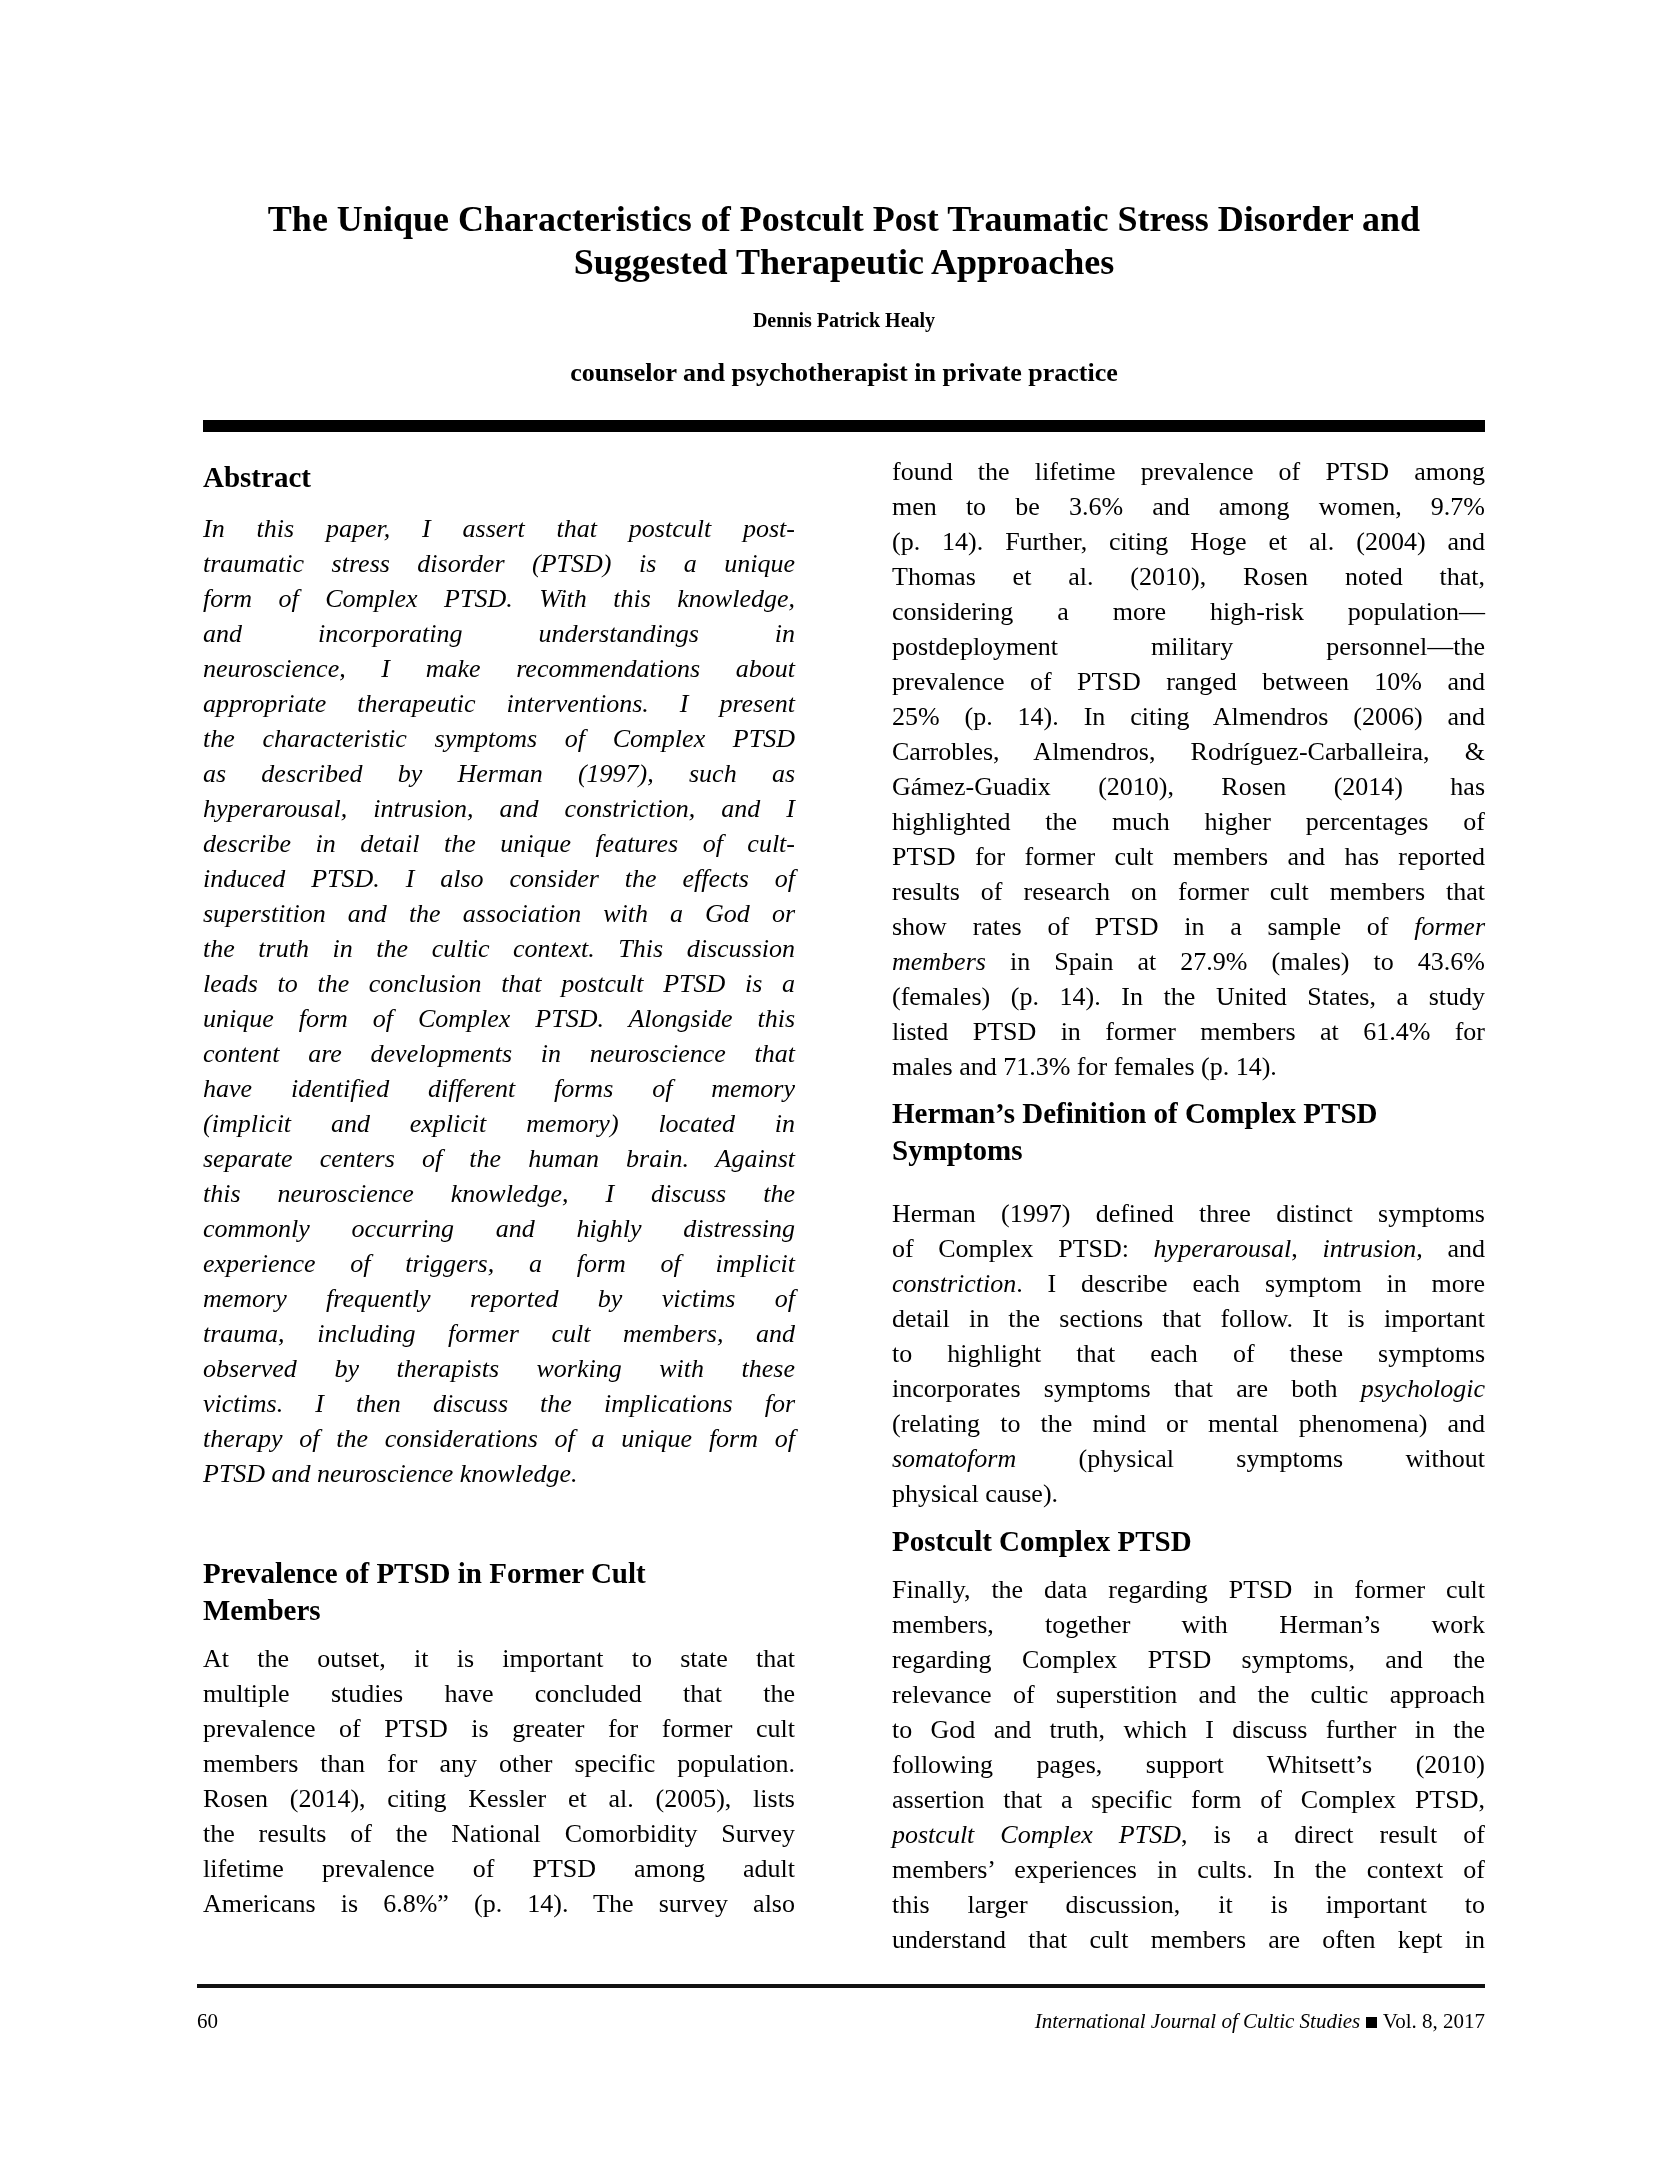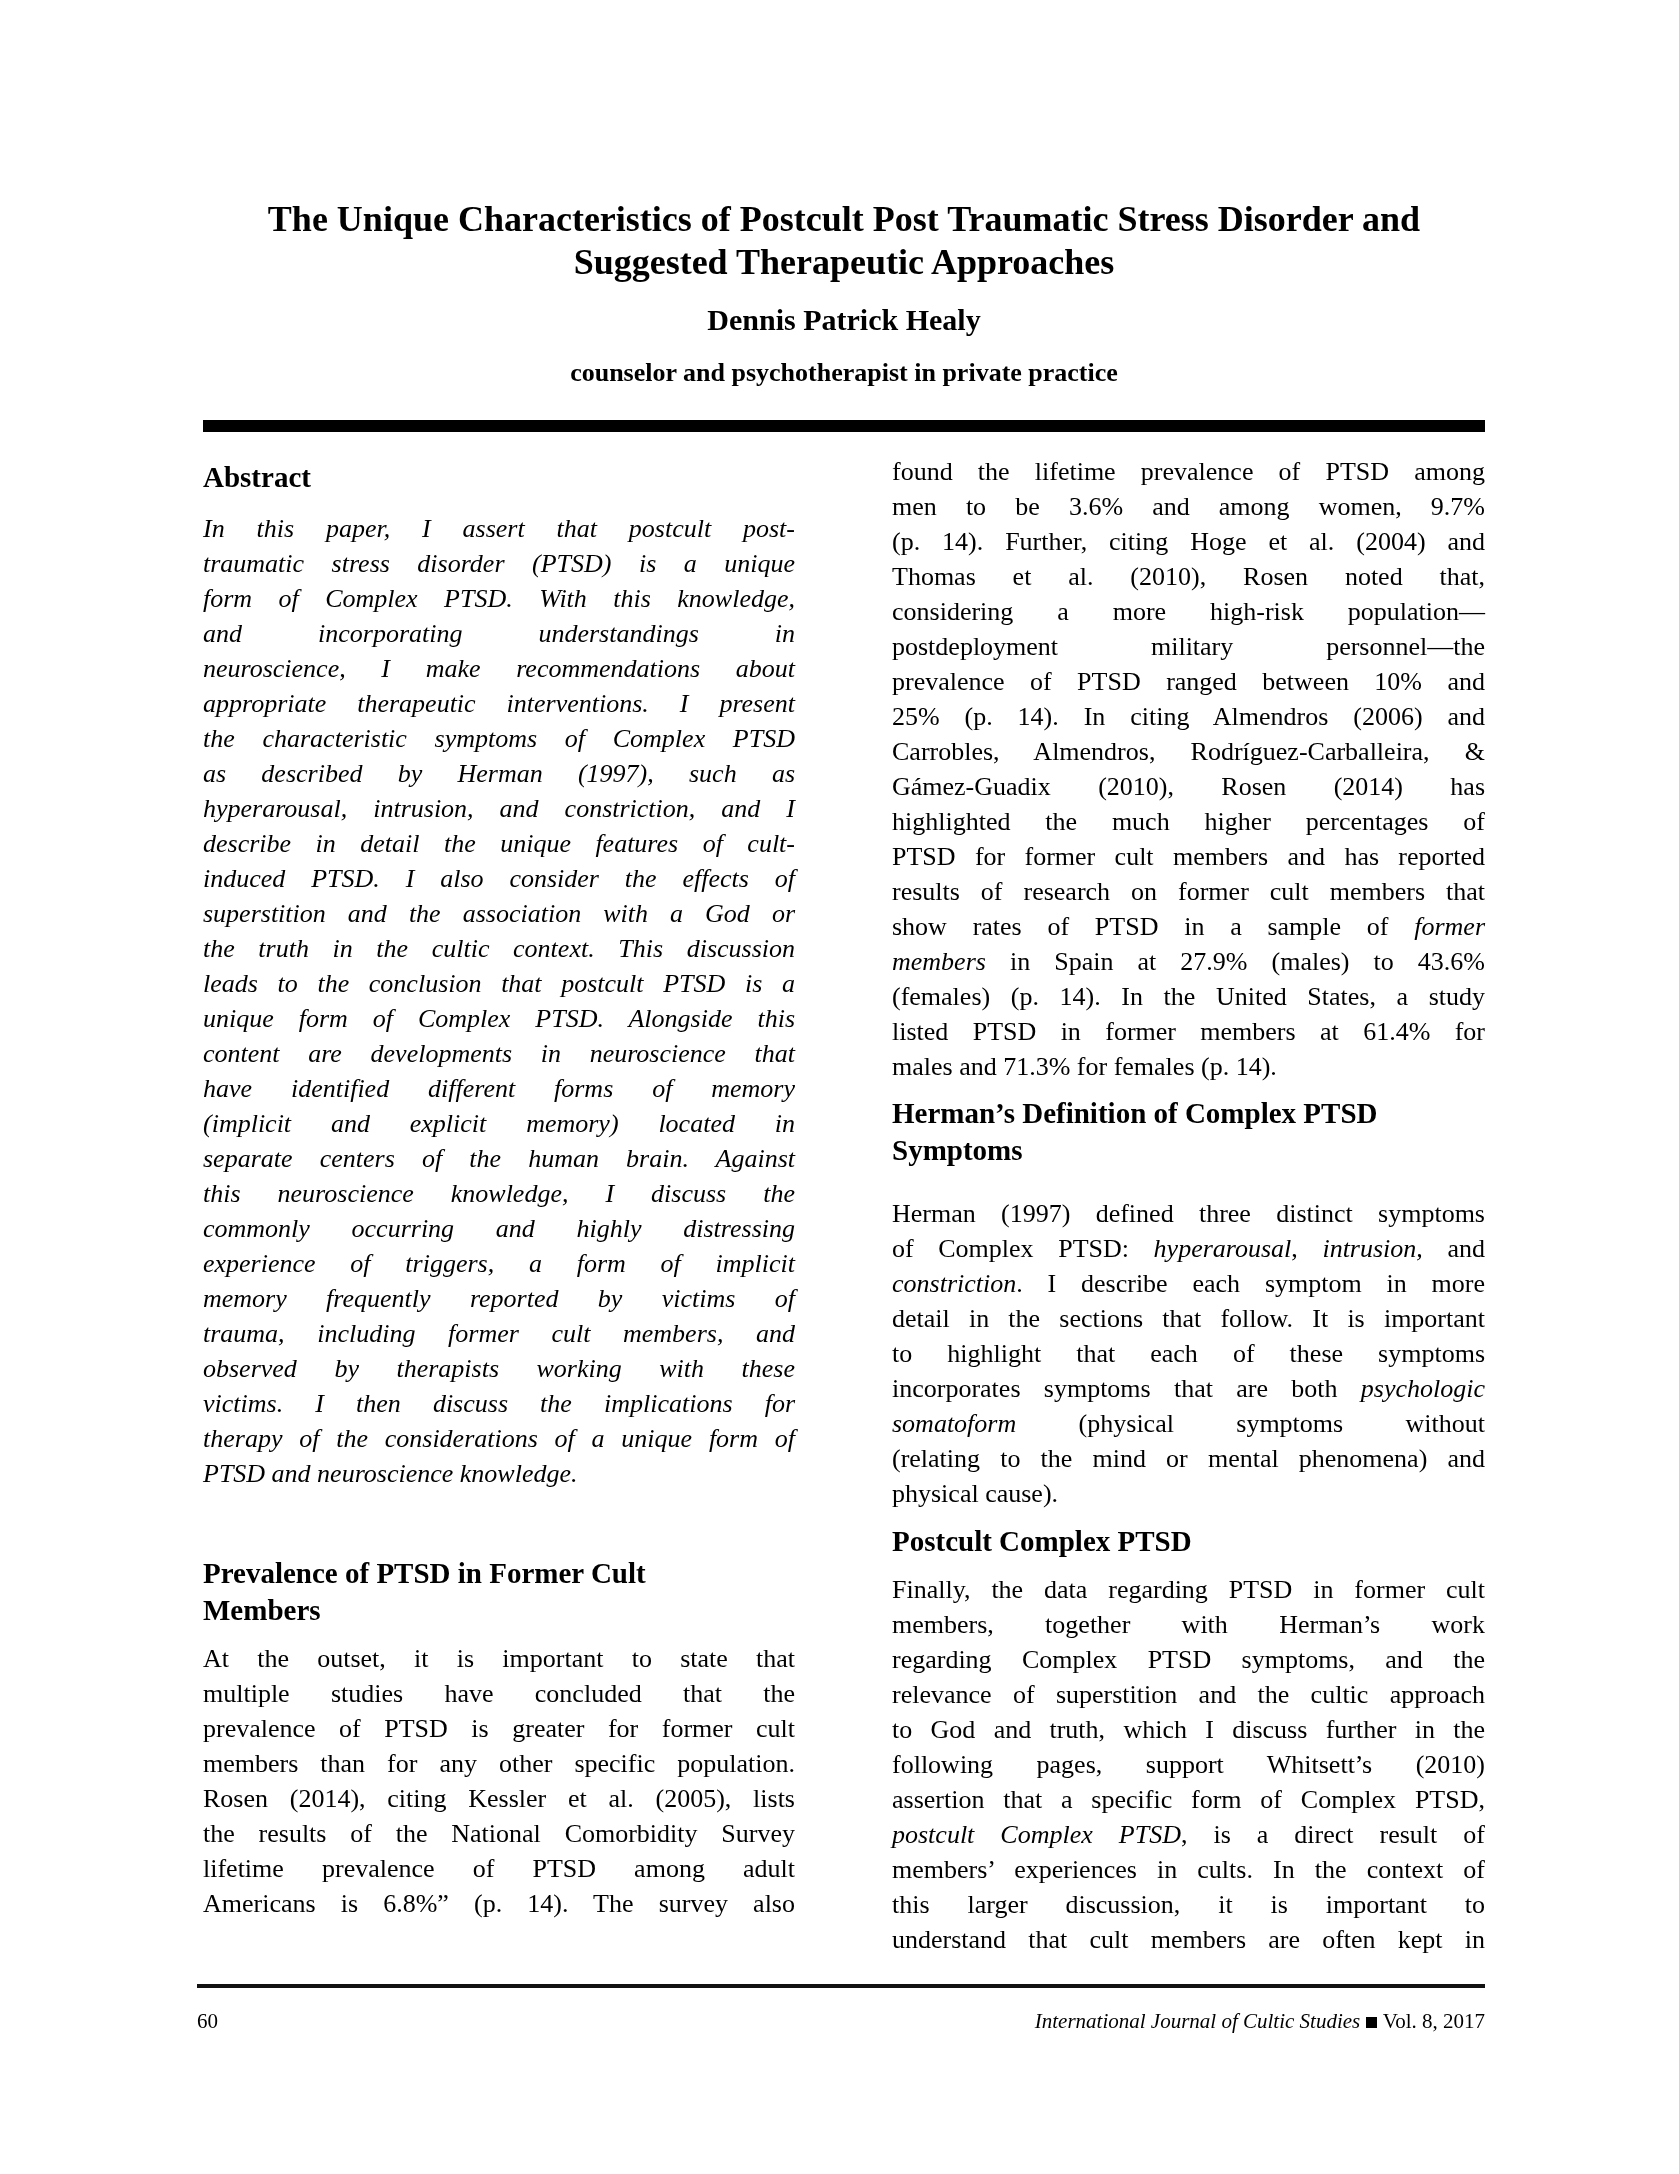--- a/index.html
+++ b/index.html
@@ -2,21 +2,21 @@
 <html style="font-size:15px"><head>
 <meta charset="utf-8">
 <style>
   html, body { margin: 0; padding: 0; background: #ffffff; }
   body { width: 1680px; height: 2174px; position: relative; overflow: hidden;
          font-family: "Liberation Serif", "DejaVu Serif", serif; color: #000; }
   .abs { position: absolute; }
   .title { left: 203px; width: 1282px; top: 198px; text-align: center;
            font-weight: bold; font-size: 36px; line-height: 43px; }
   .author { left: 203px; width: 1282px; top: 304px; text-align: center;
-            font-weight: bold; font-size: 30px; line-height: 32px; }
+            font-weight: bold; font-size: 20px; line-height: 32px; }
   .affil { left: 203px; width: 1282px; top: 350px; text-align: center;
            font-weight: bold; font-size: 26px; line-height: 32px; margin-top: 7px; }
   .rule-top { left: 203px; width: 1282px; top: 420px; height: 12.2px; background: #000; }
   .col { position: absolute; width: 592px; }
   .col-left { left: 203px; top: 459px; }
   .col-right { left: 892px; top: 454px; width: 593px; }
   .h { font-weight: bold; font-size: 29px; line-height: 37px; margin: 0; }
   .p { font-size: 26px; line-height: 35px; text-align: justify; margin: 0;
        text-align-last: left; hyphens: manual; }
   .p.it { font-style: italic; }
@@ -115,22 +115,22 @@
     <span class="line" style="text-align:left;text-align-last:left;">Herman’s Definition of Complex PTSD</span>
     <span class="line" style="text-align:left;text-align-last:left;">Symptoms</span>
   </h2>
   <div class="p">
     <span class="line">Herman (1997) defined three distinct symptoms</span>
     <span class="line"><span>of Complex PTSD: </span><em>hyperarousal</em><span>, </span><em>intrusion,</em><span> and</span></span>
     <span class="line"><em>constriction</em><span>. I describe each symptom in more</span></span>
     <span class="line">detail in the sections that follow. It is important</span>
     <span class="line">to highlight that each of these symptoms</span>
     <span class="line"><span>incorporates symptoms that are both </span><em>psychologic</em></span>
+    <span class="line">(relating to the mind or mental phenomena) and</span>
     <span class="line"><em>somatoform</em><span> (physical symptoms without</span></span>
-    <span class="line">(relating to the mind or mental phenomena) and</span>
     <span class="line last">physical cause).</span>
   </div>
 
   <h2 class="h" style="margin-top:11.3px;margin-bottom:12.2px;">Postcult Complex PTSD</h2>
   <div class="p">
     <span class="line">Finally, the data regarding PTSD in former cult</span>
     <span class="line">members, together with Herman’s work</span>
     <span class="line">regarding Complex PTSD symptoms, and the</span>
     <span class="line">relevance of superstition and the cultic approach</span>
     <span class="line">to God and truth, which I discuss further in the</span>

